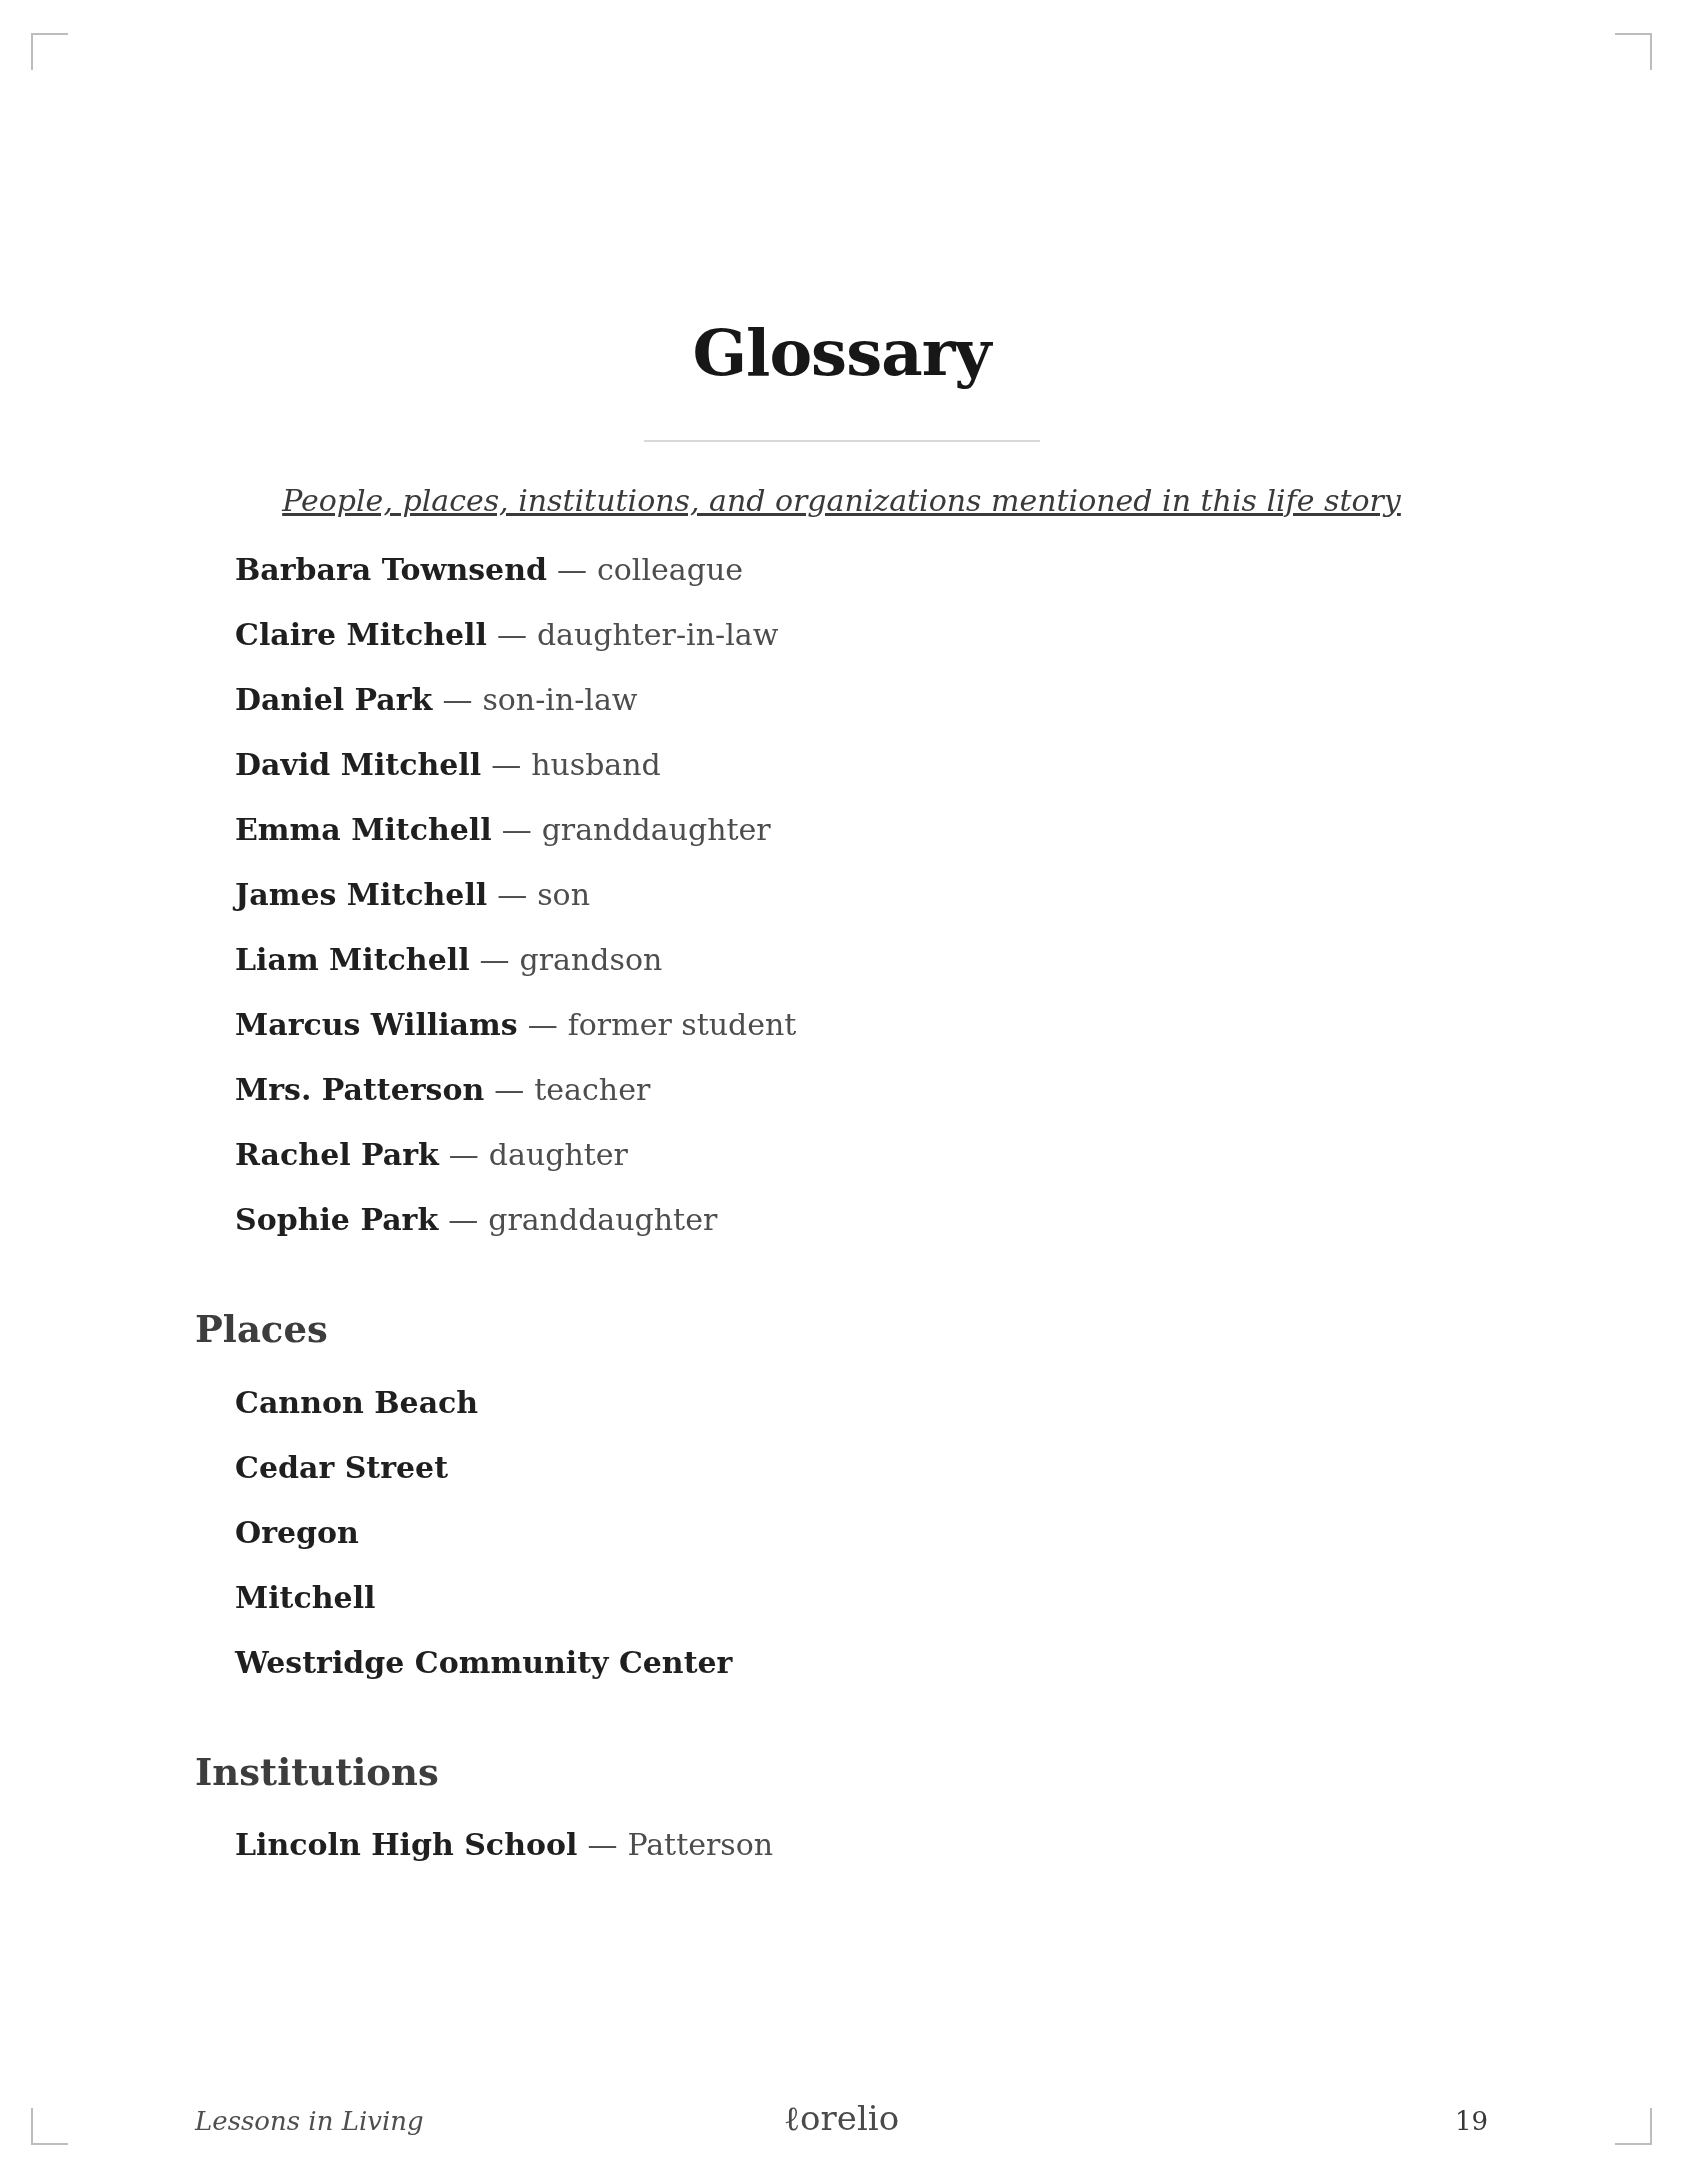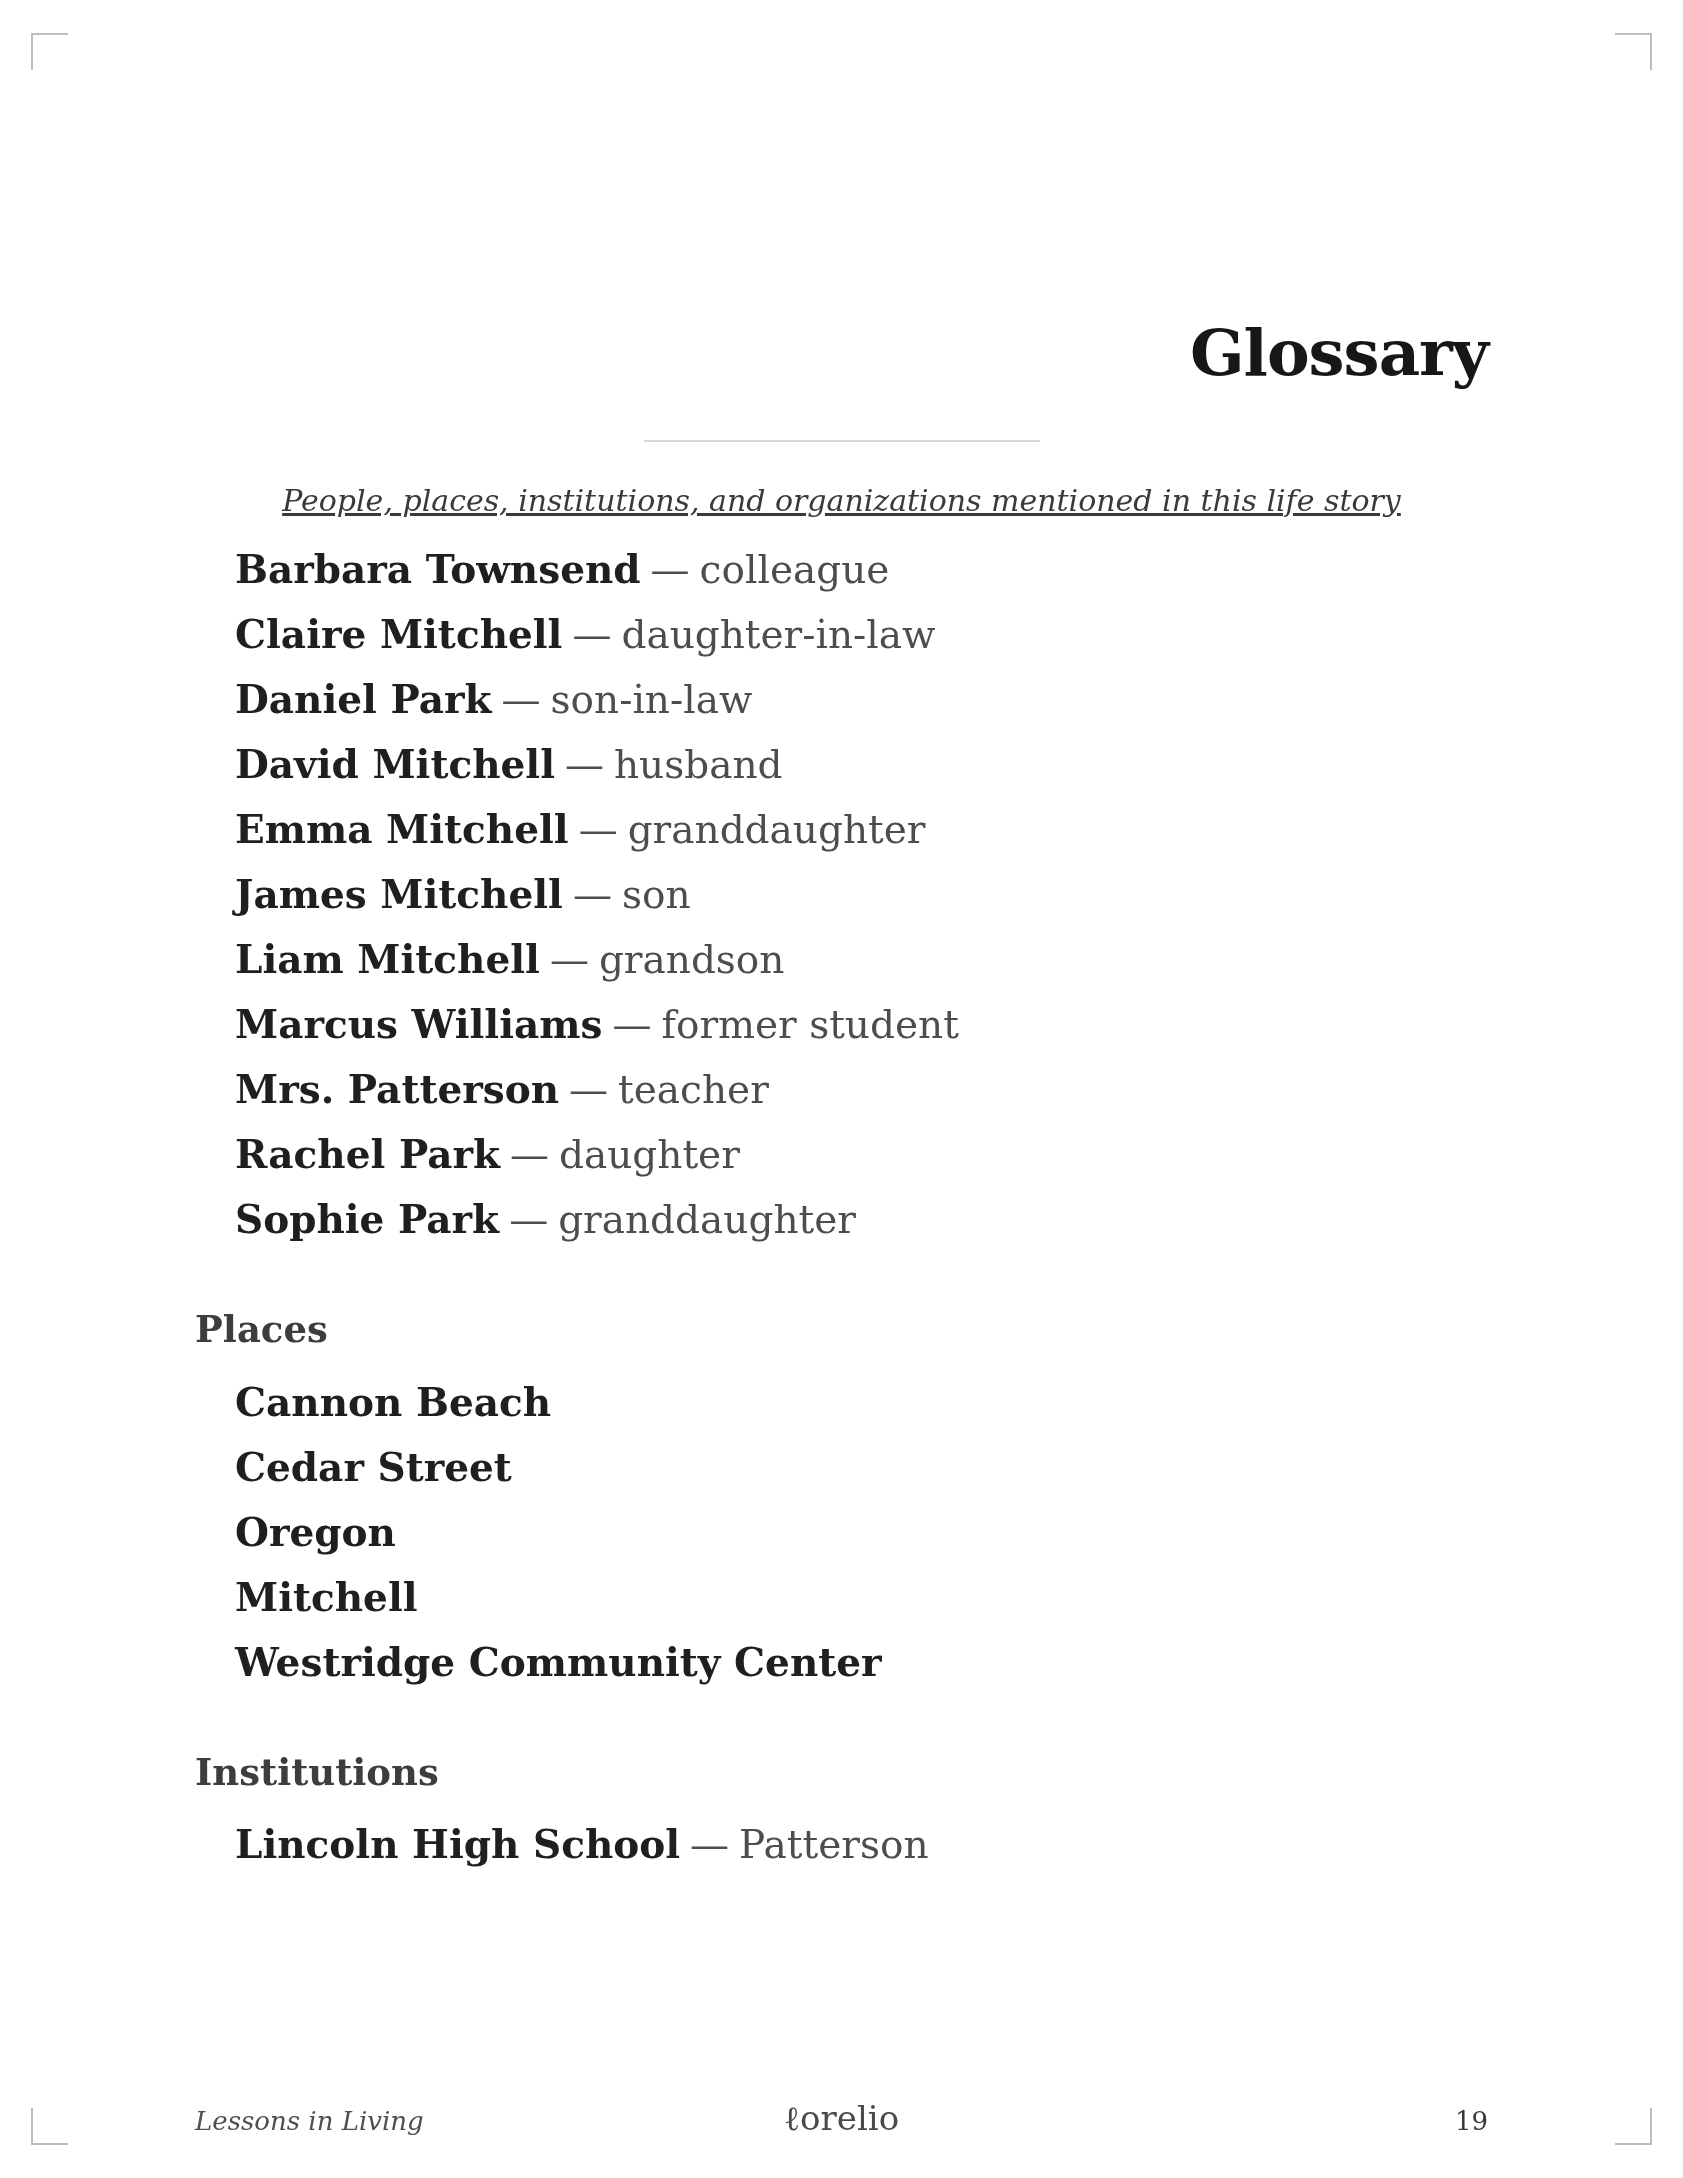--- a/index.html
+++ b/index.html
@@ -26,21 +26,21 @@
   .crop-tr { top: 33px; right: 31px; border-top: 2px solid #bdbdbd; border-right: 2px solid #bdbdbd; }
   .crop-bl { bottom: 33px; left: 31px; border-bottom: 2px solid #bdbdbd; border-left: 2px solid #bdbdbd; }
   .crop-br { bottom: 33px; right: 31px; border-bottom: 2px solid #bdbdbd; border-right: 2px solid #bdbdbd; }
 
   .content {
     padding: 0 195px;
   }
   .title {
     margin: 0;
     padding-top: 315px;
-    text-align: right;
+    text-align: center;
     font-size: 64px;
     line-height: 1.2;
     font-weight: bold;
     color: #171717;
     letter-spacing: -1px;
   }
   .divider {
     width: 396px;
     height: 2px;
     background: #d8d8d8;
@@ -64,21 +64,21 @@
   }
   .section-heading.first {
     margin-top: 79px;
   }
   .entry-list {
     list-style: none;
     margin: 18px 0 0 0;
     padding: 0 0 0 40px;
   }
   .entry {
-    font-size: 39px;
+    font-size: 30px;
     line-height: 65px;
     white-space: nowrap;
   }
   .entry-name {
     font-weight: bold;
     color: #1f1f1f;
   }
   .dash {
     color: #4d4d4d;
     margin: 0 10px;

